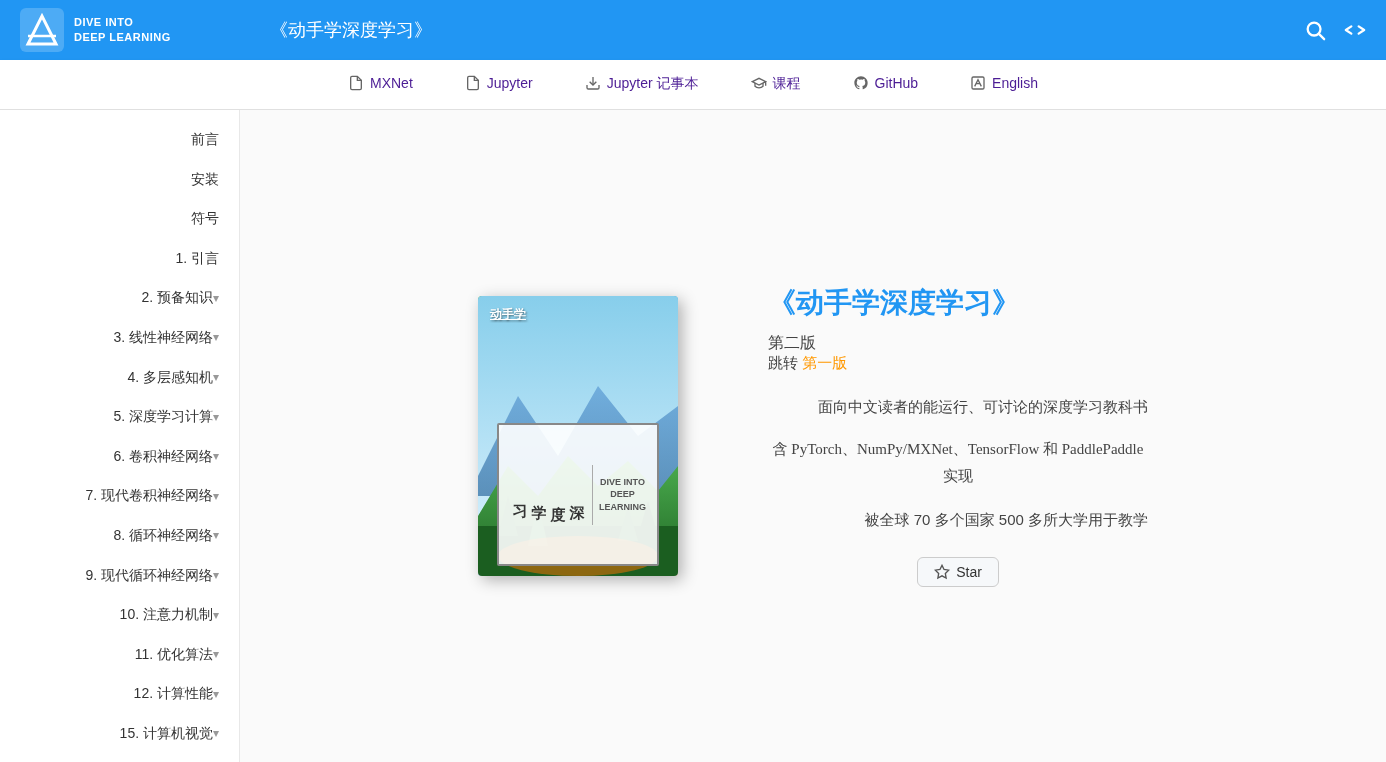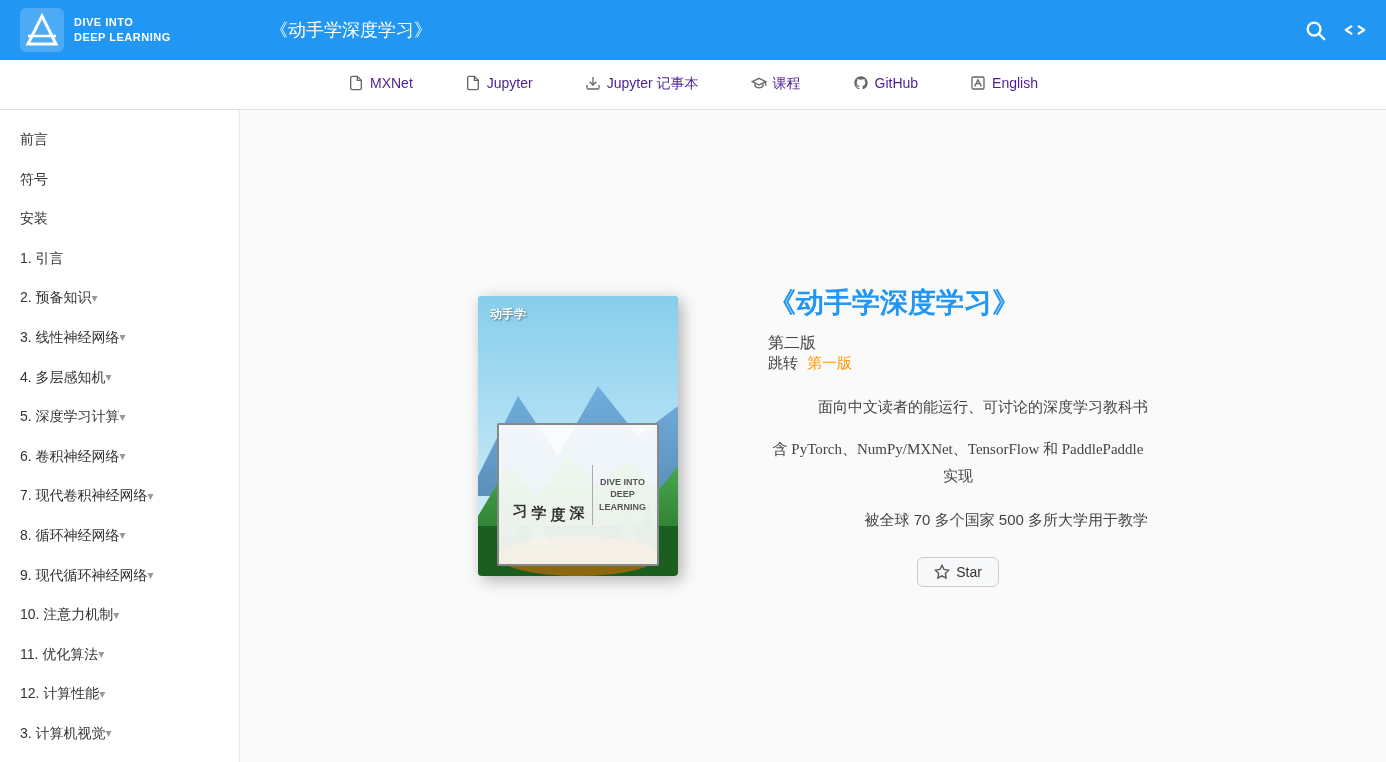--- a/index.html
+++ b/index.html
@@ -93,21 +93,21 @@
       width: 240px;
       flex-shrink: 0;
       background: #fff;
       border-right: 1px solid #e8e8e8;
       overflow-y: auto;
       padding: 10px 0;
     }
     .sidebar-item {
       display: flex;
       align-items: center;
-      justify-content: flex-start;
+      justify-content: flex-end;
       padding: 10px 20px;
       font-size: 14px;
       color: #333;
       cursor: pointer;
       line-height: 1.4;
     }
     .sidebar-item .chevron {
       color: #999;
       font-size: 12px;
     }
@@ -184,21 +184,20 @@
       line-height: 1.3;
     }
     .book-edition {
       font-size: 16px;
       color: #444;
     }
     .book-prev-edition {
       font-size: 15px;
       color: #444;
       margin-bottom: 20px;
-      font-family: Liberation Mono, monospace;
     }
     .book-prev-link {
       color: #ff9800;
       text-decoration: none;
       font-weight: 500;
     }
     .book-desc {
       font-size: 15px;
       color: #444;
       line-height: 1.8;
@@ -332,26 +331,26 @@
   </a>
 </nav>
 
 <div class="main-layout">
 
   <aside class="sidebar">
     <div class="sidebar-item">
       <span>前言</span>
     </div>
     <div class="sidebar-item">
+      <span>安装</span>
+    </div>
+    <div class="sidebar-item">
       <span>符号</span>
     </div>
     <div class="sidebar-item">
-      <span>安装</span>
-    </div>
-    <div class="sidebar-item">
       <span>1. 引言</span>
     </div>
     <div class="sidebar-item">
       <span>2. 预备知识</span>
       <span class="chevron">▾</span>
     </div>
     <div class="sidebar-item">
       <span>3. 线性神经网络</span>
       <span class="chevron">▾</span>
     </div>
@@ -385,21 +384,21 @@
     </div>
     <div class="sidebar-item">
       <span>11. 优化算法</span>
       <span class="chevron">▾</span>
     </div>
     <div class="sidebar-item">
       <span>12. 计算性能</span>
       <span class="chevron">▾</span>
     </div>
     <div class="sidebar-item">
-      <span>3. 计算机视觉</span>
+      <span>15. 计算机视觉</span>
       <span class="chevron">▾</span>
     </div>
   </aside>
 
   <main class="content-area">
     <div class="book-section">
 
       <div class="book-cover-wrapper">
         <div class="book-cover">
 
@@ -444,21 +443,21 @@
               <div class="book-title-cn" style="font-size:15px;font-weight:800;color:#333;writing-mode:vertical-rl;letter-spacing:3px;">
                 深<br>度<br>学<br>习
               </div>
               <div style="width:1px;background:#aaa;height:60px;margin:0 6px;"></div>
               <div style="display:flex;flex-direction:column;align-items:center;">
                 <div style="font-size:9px;font-weight:700;color:#555;line-height:1.4;text-align:center;">DIVE INTO<br>DEEP<br>LEARNING</div>
               </div>
             </div>
           </div>
 
-          <div style="position:absolute;top:10px;left:12px;color:#fff;font-size:12px;font-weight:700;text-shadow:1px 1px 2px rgba(0,0,0,0.5);z-index:2;">动手学</div>
+          <div style="position:absolute;top:10px;left:12px;color:#fff;font-size:12px;font-weight:700;text-shadow:1px 1px 2px rgba(0,0,0,0.5);z-index:2;text-decoration:underline;">动手学</div>
         </div>
       </div>
 
       <div class="book-info">
         <div class="book-main-title">《动手学深度学习》</div>
         <div class="book-edition">第二版</div>
         <div class="book-prev-edition">
           <span>跳转</span>
           <a class="book-prev-link" href="#">第一版</a>
         </div>

